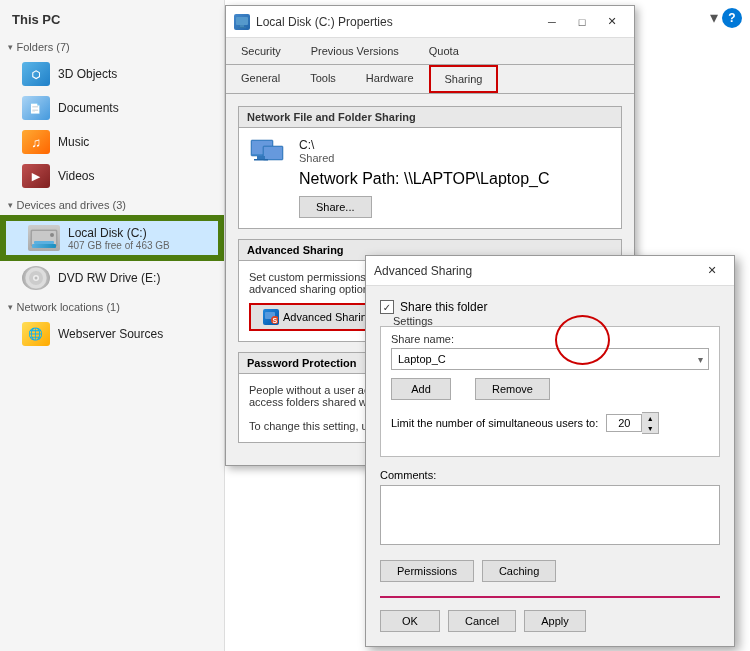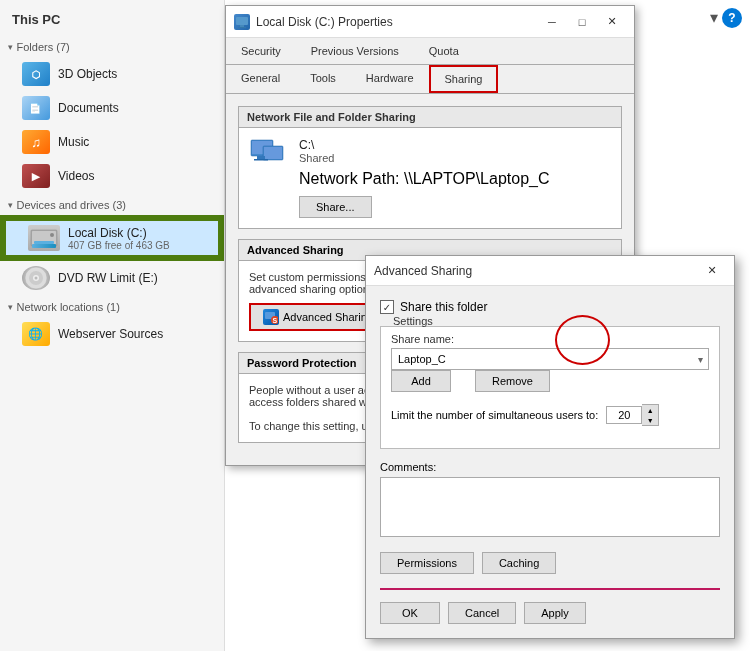--- a/index.html
+++ b/index.html
@@ -329,20 +329,21 @@
       font-weight: 500;
       color: #333;
       padding: 0 4px;
       position: relative;
       top: -6px;
     }
     .settings-inner { padding: 6px 10px 10px 10px; }
     .field-label { font-size: 11px; color: #333; margin-bottom: 3px; }
     .select-wrapper {
       position: relative;
+      margin-bottom: 8px;
       border-radius: 7px;
     }
     .select-wrapper select {
       width: 100%;
       padding: 4px 24px 4px 6px;
       font-size: 11px;
       border: 1px solid #aaa;
       background: white;
       appearance: none;
       -webkit-appearance: none;
@@ -514,21 +515,21 @@
     </div>
     <div class="sidebar-item">
       <div class="icon-dvd">
         <svg width="28" height="24" viewBox="0 0 28 24">
           <circle cx="14" cy="12" r="11" fill="#ddd" stroke="#aaa" stroke-width="0.5"></circle>
           <circle cx="14" cy="12" r="7" fill="#ccc"></circle>
           <circle cx="14" cy="12" r="3" fill="#eee"></circle>
           <circle cx="14" cy="12" r="1.5" fill="#bbb"></circle>
         </svg>
       </div>
-      <span class="item-label">DVD RW Limit (E:)</span>
+      <span class="item-label">DVD RW Drive (E:)</span>
     </div>
 
     <div class="sidebar-section-label">
       <span class="chevron-down">▾</span>
       <span>Network locations (1)</span>
     </div>
     <div class="sidebar-item">
       <div class="icon-webserver">🌐</div>
       <span class="item-label">Webserver Sources</span>
     </div>

